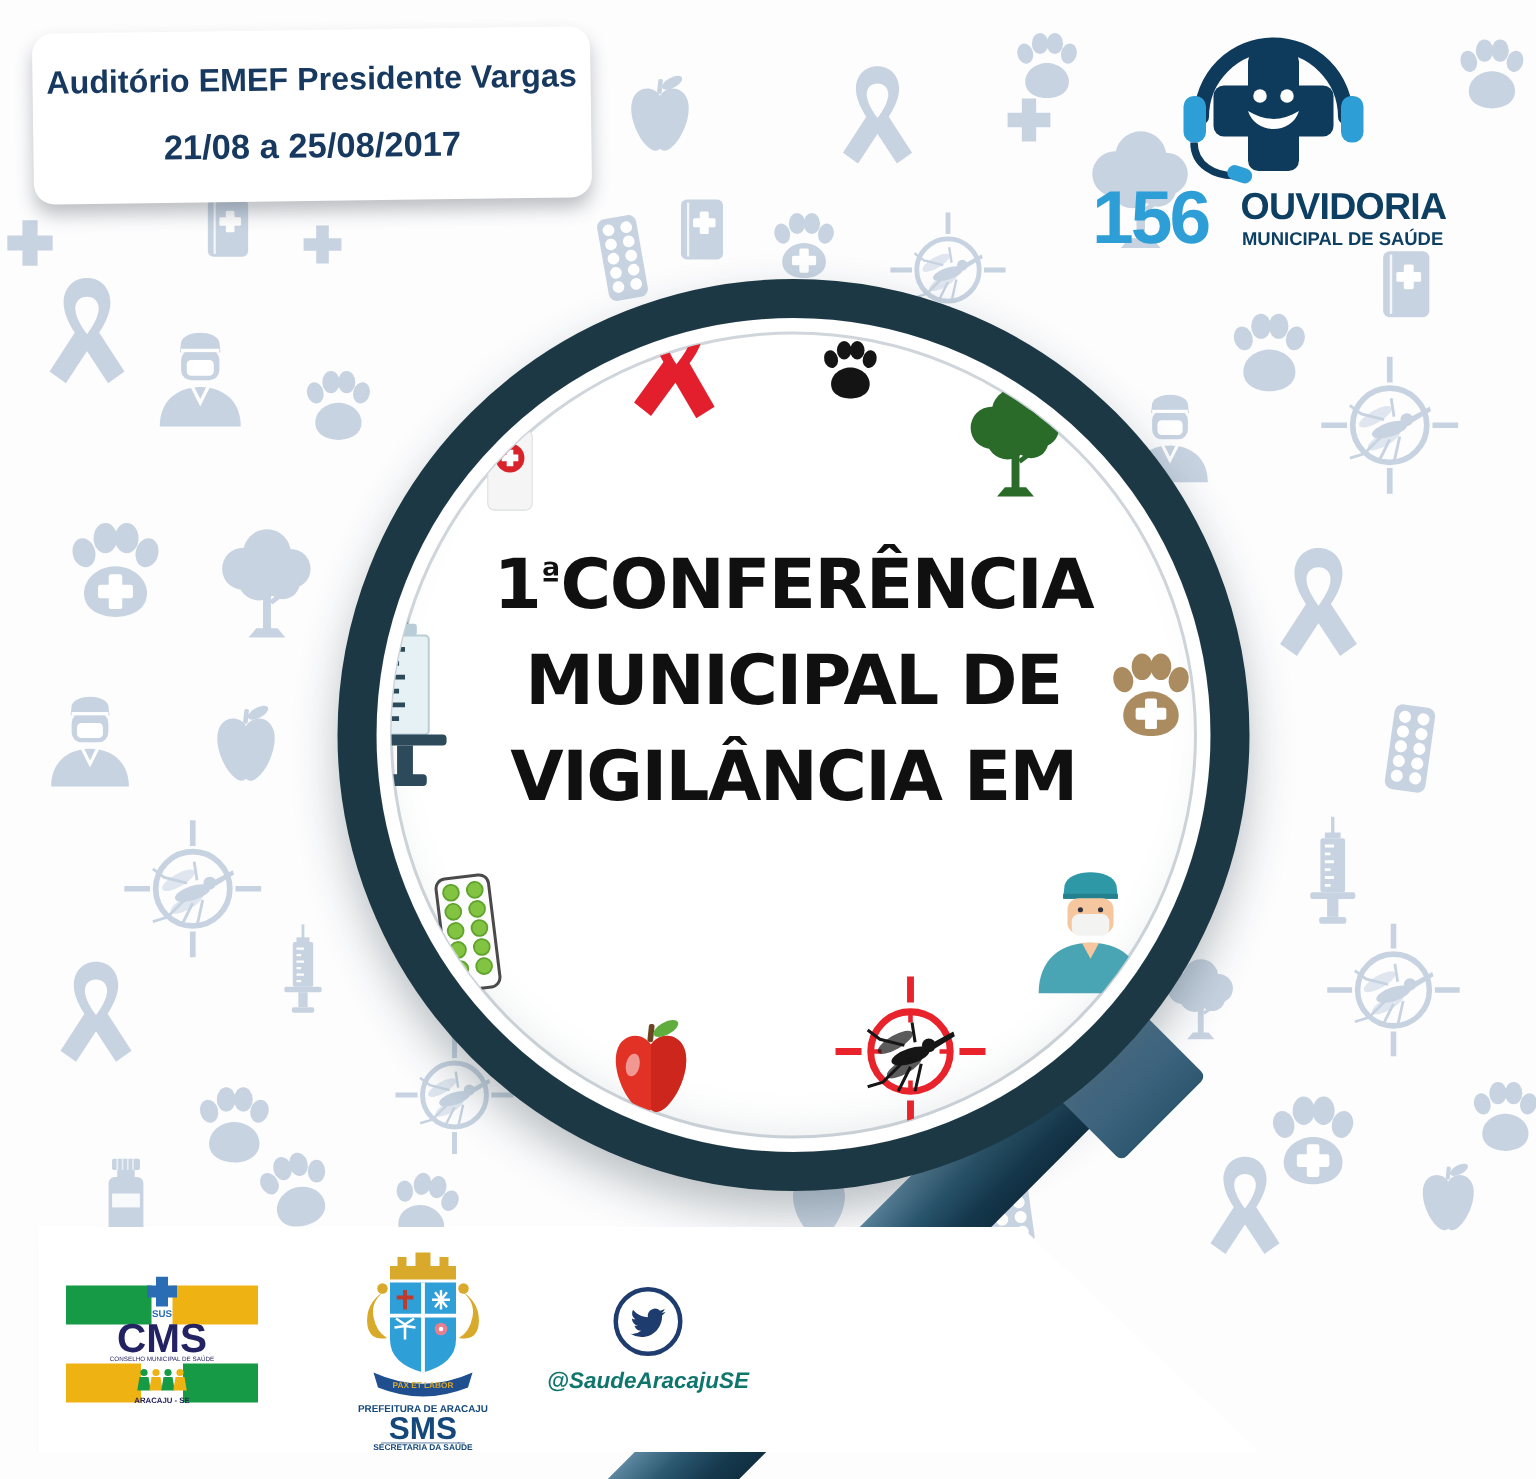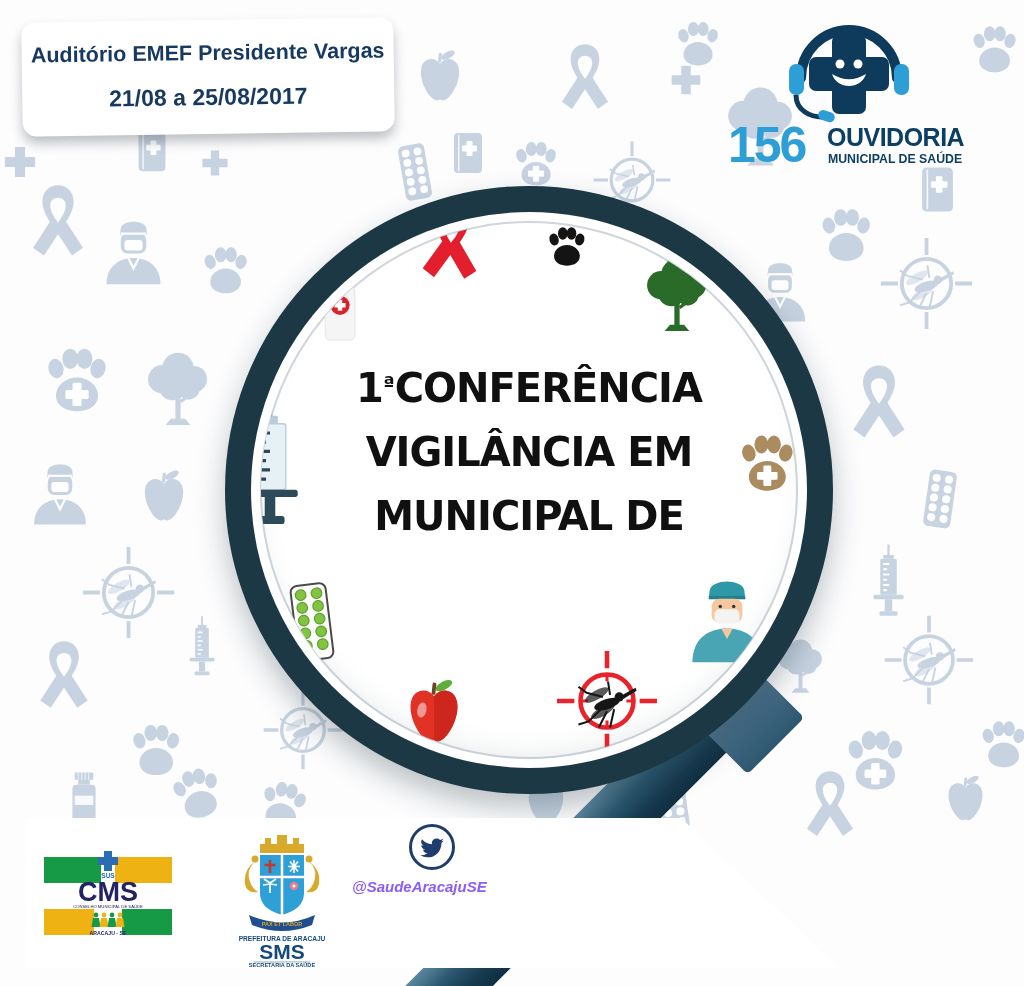--- a/index.html
+++ b/index.html
@@ -11,21 +11,21 @@
   #bg-layer{position:absolute;inset:0;z-index:1;}
 
   
   .lens{position:absolute;left:225px;top:186px;width:608px;height:608px;border-radius:50%;
         box-sizing:border-box;background:#fff;border:26px solid #1c3844;z-index:3;
         box-shadow:0 14px 30px rgba(30,50,60,.30), inset 0 0 0 9px #fff,
                    inset 0 0 0 11px rgba(150,165,175,.45), inset 0 -14px 26px rgba(100,120,130,.14);}
   #lens-layer{position:absolute;inset:0;z-index:3;clip-path:circle(268px at 529px 490px);}
   .title-block{position:absolute;left:294px;top:352px;width:470px;z-index:3;text-align:center;
         font-family:"DejaVu Sans",sans-serif;font-weight:800;color:#101010;
-        font-size:40px;line-height:64px;letter-spacing:-1px;}
+        font-size:46px;line-height:64px;letter-spacing:-1px;}
   .title-block .ord{font-size:.52em;vertical-align:.55em;margin-right:1px;}
 
   .handle-shaft{position:absolute;left:709px;top:695px;width:62px;height:480px;z-index:2;
         transform:rotate(45deg);transform-origin:50% 0;border-radius:8px;
         background:linear-gradient(90deg,#5d87a0 0%,#2a576f 38%,#16394e 75%,#112f41 100%);}
   .handle-collar{position:absolute;left:694px;top:672px;width:96px;height:80px;z-index:2;
         transform:rotate(45deg);border-radius:5px;
         background:linear-gradient(90deg,#7d9fb4 0%,#486f8a 55%,#2d566f 100%);}
 
   
@@ -39,21 +39,21 @@
   .ouvidoria{position:absolute;left:726px;top:12px;z-index:6;}
   .ouvidoria text{font-family:"Liberation Sans",sans-serif;}
 
   
   .banner{position:absolute;left:25px;top:818px;width:815px;height:150px;background:#fff;z-index:4;
         clip-path:polygon(0 0,80.5% 0,100% 100%,0 100%);
         filter:drop-shadow(0 5px 5px rgba(40,40,40,.32));}
   .cms-logo{position:absolute;left:44px;top:851px;z-index:5;}
   .sms-logo{position:absolute;left:232px;top:831px;z-index:5;}
   .cms-logo text,.sms-logo text{font-family:"Liberation Sans",sans-serif;}
-  .social{position:absolute;top:824px;width:160px;z-index:5;text-align:left;color:#8b5cf6;}
+  .social{position:absolute;top:858px;width:160px;z-index:5;text-align:center;color:#0f766e;}
   .social .ring{width:46px;height:46px;border:3px solid #1e3c6d;border-radius:50%;
         margin:0 auto;display:flex;align-items:center;justify-content:center;box-sizing:border-box;}
   .social .handle{margin-top:8px;font-size:15px;font-weight:bold;font-style:italic;}
 </style>
 </head>
 <body>
 
 <svg width="0" height="0" style="position:absolute" aria-hidden="true">
 <defs>
   <symbol id="sym-ribbon" viewBox="0 0 100 100">
@@ -392,22 +392,22 @@
       <svg class="picon" viewBox="0 0 100 100" style="left: 396px; top: 672px; width: 76px; height: 76px; color: rgb(51, 51, 51);">
         <use href="#sym-appleC"></use>
       </svg>
       <svg class="picon" viewBox="0 0 100 100" style="left: 556px; top: 650px; width: 102px; height: 102px; color: rgb(51, 51, 51);">
         <use href="#sym-mosqC"></use>
       </svg>
     </div>
 
   <div class="title-block">
     <div><span>1</span><span class="ord">ª</span><span>CONFERÊNCIA</span></div>
+    <div>MUNICIPAL DE</div>
     <div>VIGILÂNCIA EM</div>
-    <div>MUNICIPAL DE</div>
   </div>
 
   <div class="event-box">
     <div class="l1">Auditório EMEF Presidente Vargas</div>
     <div class="l2">21/08 a 25/08/2017</div>
   </div>
 
   <svg class="ouvidoria" width="260" height="158" viewBox="0 0 260 158">
     <g>
       <path d="M75 66 A 48 48 0 0 1 171 66" stroke="#0e3a5c" stroke-width="10" fill="none" stroke-linecap="round"></path>

